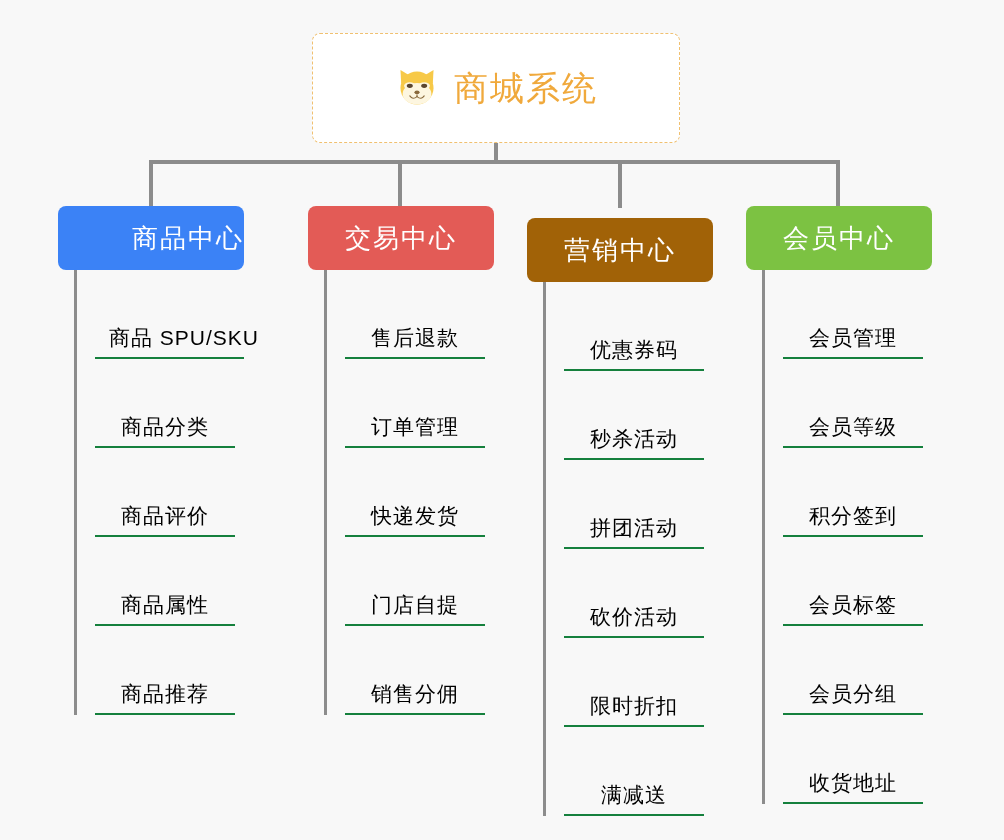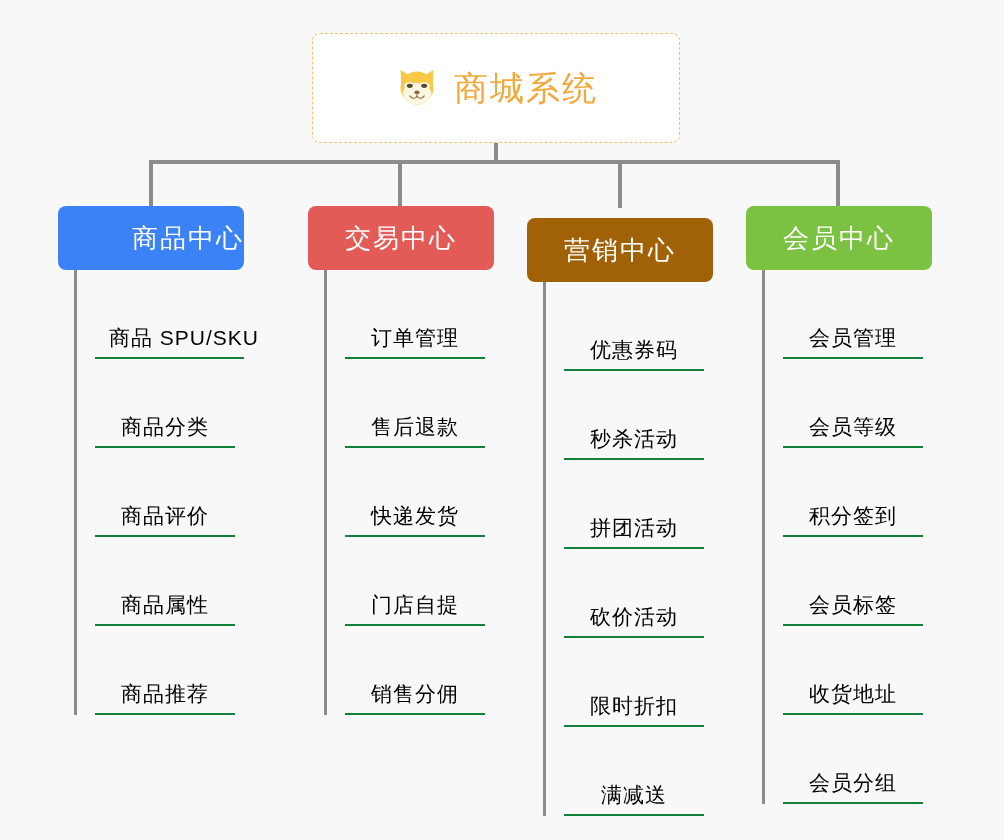--- a/index.html
+++ b/index.html
@@ -180,24 +180,24 @@
         </div>
     </div>
   </div>
 
   <div class="column" style="left:308px;">
     <div class="col-header" style="background:#e35b56;text-align:right;">
       <span>交易中心</span>
     </div>
     <div class="leaf-list">
       <div class="leaf-item">
+          <span class="leaf-label">售后退款</span>
+        </div>
+      <div class="leaf-item">
           <span class="leaf-label">订单管理</span>
-        </div>
-      <div class="leaf-item">
-          <span class="leaf-label">售后退款</span>
         </div>
       <div class="leaf-item">
           <span class="leaf-label">快递发货</span>
         </div>
       <div class="leaf-item">
           <span class="leaf-label">门店自提</span>
         </div>
       <div class="leaf-item">
           <span class="leaf-label">销售分佣</span>
         </div>
@@ -241,21 +241,21 @@
       <div class="leaf-item">
           <span class="leaf-label">会员等级</span>
         </div>
       <div class="leaf-item">
           <span class="leaf-label">积分签到</span>
         </div>
       <div class="leaf-item">
           <span class="leaf-label">会员标签</span>
         </div>
       <div class="leaf-item">
+          <span class="leaf-label">会员分组</span>
+        </div>
+      <div class="leaf-item">
           <span class="leaf-label">收货地址</span>
         </div>
-      <div class="leaf-item">
-          <span class="leaf-label">会员分组</span>
-        </div>
     </div>
   </div>
 
 </div>
 
 </body></html>

